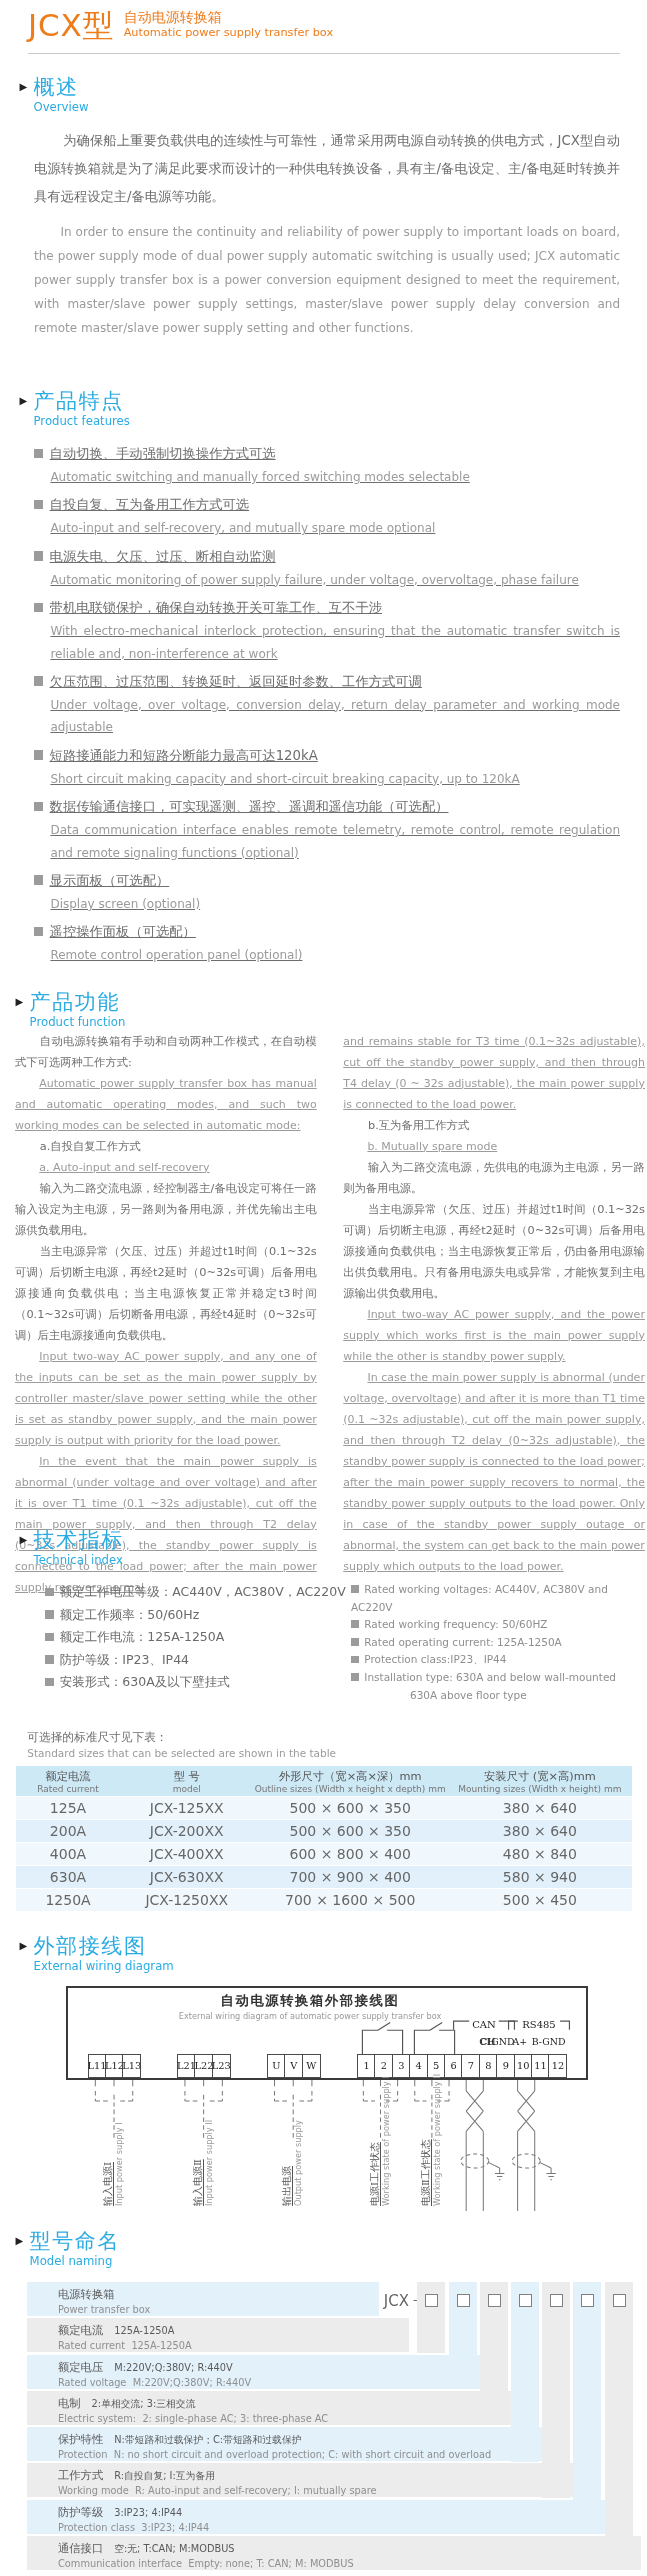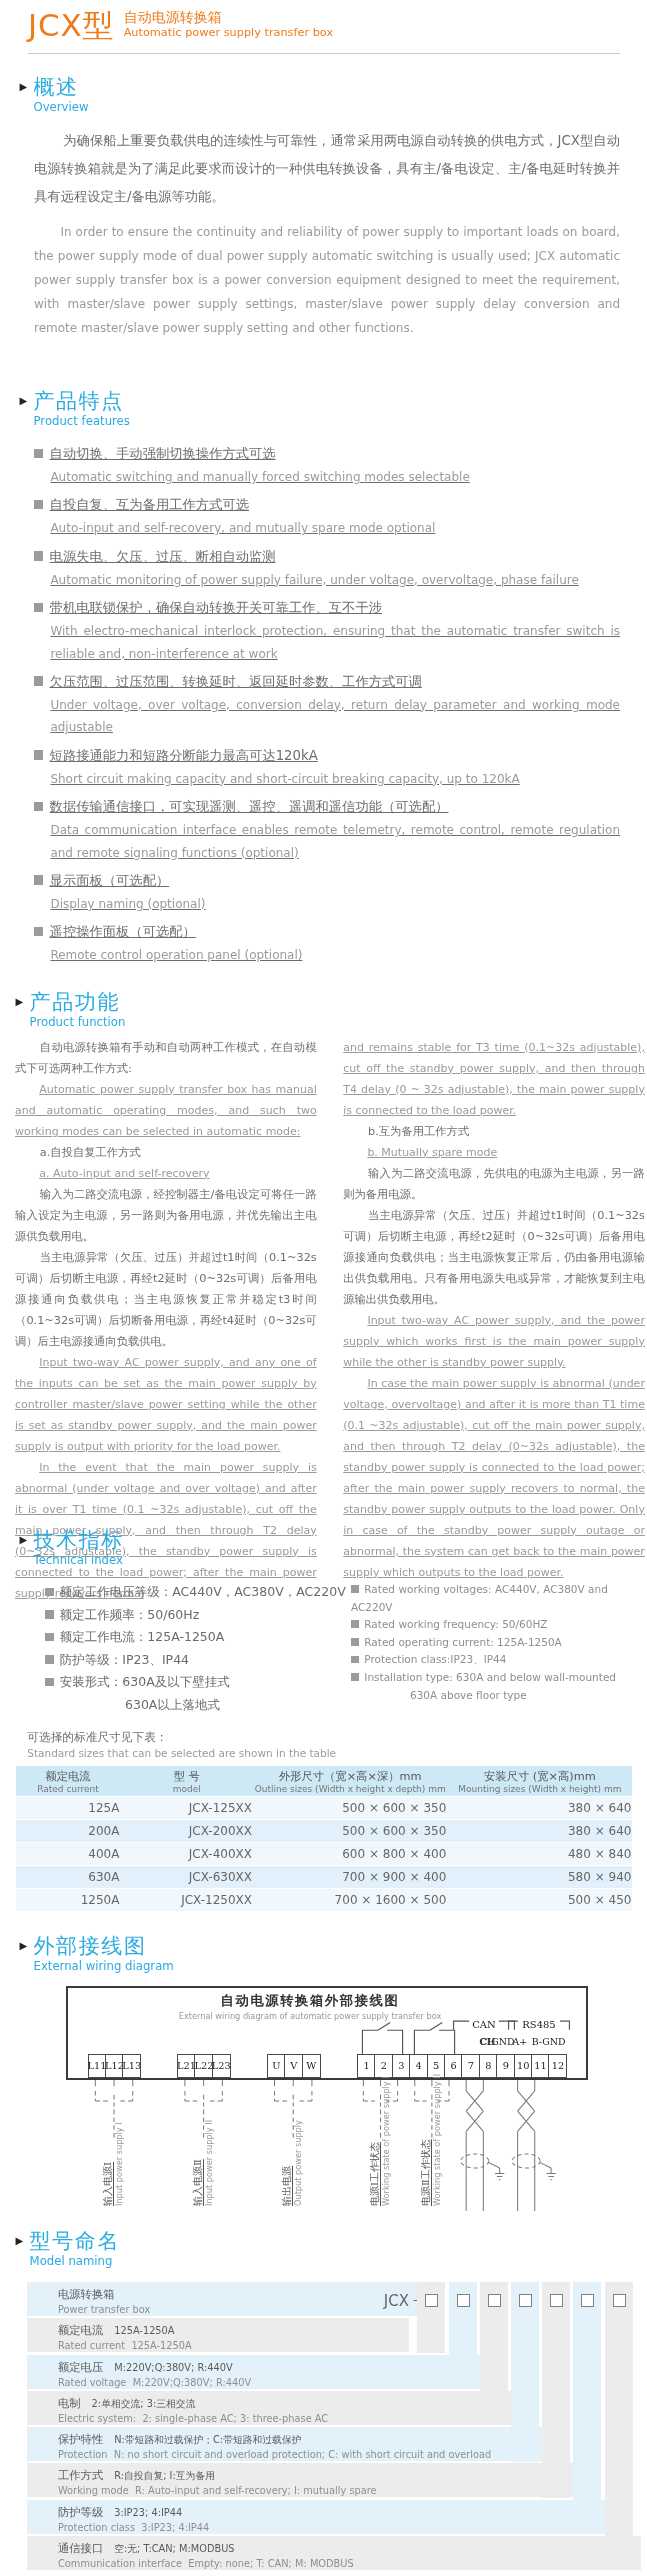--- a/index.html
+++ b/index.html
@@ -27,21 +27,21 @@
   .p-en{font-size:12px;line-height:24px;color:#9b9b9b;text-align:justify;text-indent:2.2em;margin:9.4px 0 0 0;}
 
   
   .feat{padding:0 28px 0 34px;margin-top:12.5px;text-decoration:underline;}
   .f-item{margin-bottom:4.7px;}
   .f-cn{font-size:13.3px;line-height:24px;color:#6e6e6e;}
   .f-cn .bullet{display:inline-block;width:9.4px;height:9.4px;background:#9b9b9b;margin-right:6.2px;}
   .f-en{font-size:12px;line-height:22.6px;color:#9b9b9b;padding-left:16.4px;text-align:justify;}
 
   
-  .func-cols{display:flex;gap:26.5px;padding:0 3.1px 0 15px;margin-top:6px;}
+  .func-cols{display:flex;gap:26.5px;padding:0 3.1px 0 15px;margin-top:0;}
   .func-col{flex:1;}
   .fp-cn{font-size:11.3px;line-height:21px;color:#6e6e6e;text-align:justify;text-indent:2.2em;margin:0;}
   .fp-en{font-size:11px;line-height:21px;color:#9b9b9b;text-align:justify;text-indent:2.2em;margin:0;text-decoration:underline;}
   .fp-sub{text-indent:2.2em;text-align:left;}
 
   
   .tech-cols{display:flex;margin-top:12.5px;padding-left:45px;}
   .tech-left{flex:0 0 306px;}
   .tech-right{flex:1;}
   .t-item{font-size:12.5px;line-height:22.6px;color:#6b6b6b;}
@@ -52,21 +52,21 @@
   .te-cont{padding-left:59px;}
 
   
   .sizes{padding:0 15.6px;}
   .note-cn{font-size:11.7px;color:#6e6e6e;margin:0 0 1.6px 11.7px;}
   .note-en{font-size:10.5px;color:#9b9b9b;margin:0 0 0 11.7px;}
   table.sz{border-collapse:collapse;width:100%;margin-top:7.8px;}
   table.sz th{background:#cde9f6;font-weight:normal;padding:2.3px 1.6px;}
   table.sz th .th-cn{font-size:11.3px;color:#555;}
   table.sz th .th-en{font-size:9px;color:#777;}
-  table.sz td{font-size:12px;color:#666;text-align:right;height:20px;border-top:1.6px solid #fff;}
+  table.sz td{font-size:14px;color:#666;text-align:center;height:20px;border-top:1.6px solid #fff;}
   table.sz tr.odd td{background:#f0f8fd;}
   table.sz tr.even td{background:#e1f0fa;}
 
   
   .diagram{position:relative;margin-left:66px;margin-top:11px;width:523px;font-family:"DejaVu Serif","Liberation Serif",serif;}
   .dbox{position:relative;width:518px;height:90px;border:2.3px solid #3a3a3a;background:#fff;}
   .d-title{position:absolute;top:4.7px;left:0;width:484px;text-align:center;font-size:13.3px;color:#333;font-weight:bold;letter-spacing:1.6px;}
   .d-sub{position:absolute;top:23.4px;left:0;width:484px;text-align:center;font-size:8.2px;color:#999;font-family:"DejaVu Sans",sans-serif;}
   .island,.strip{position:absolute;bottom:0;display:flex;}
   .cell{width:19px;height:23.4px;border:1.6px solid #4a4a4a;box-sizing:border-box;display:flex;align-items:center;justify-content:center;font-size:9.8px;color:#222;background:#fff;}
@@ -155,21 +155,21 @@
     <div class="f-item">
       <div class="f-cn"><span class="bullet"></span><span>短路接通能力和短路分断能力最高可达120kA</span></div>
       <div class="f-en">Short circuit making capacity and short-circuit breaking capacity, up to 120kA</div>
     </div>
     <div class="f-item">
       <div class="f-cn"><span class="bullet"></span><span>数据传输通信接口，可实现遥测、遥控、遥调和遥信功能（可选配）</span></div>
       <div class="f-en">Data communication interface enables remote telemetry, remote control, remote regulation and remote signaling functions (optional)</div>
     </div>
     <div class="f-item">
       <div class="f-cn"><span class="bullet"></span><span>显示面板（可选配）</span></div>
-      <div class="f-en">Display naming (optional)</div>
+      <div class="f-en">Display screen (optional)</div>
     </div>
     <div class="f-item">
       <div class="f-cn"><span class="bullet"></span><span>遥控操作面板（可选配）</span></div>
       <div class="f-en">Remote control operation panel (optional)</div>
     </div>
   </div>
 </div>
 
 <div class="sec" style="top:990px">
   <div class="sec-head" style="padding-left:15.6px">
@@ -210,21 +210,20 @@
       <div class="h-en">Technical index</div>
     </div>
   </div>
   <div class="tech-cols">
     <div class="tech-left">
       <div class="t-item"><span class="bullet"></span><span>额定工作电压等级：AC440V，AC380V，AC220V</span></div>
       <div class="t-item"><span class="bullet"></span><span>额定工作频率：50/60Hz</span></div>
       <div class="t-item"><span class="bullet"></span><span>额定工作电流：125A-1250A</span></div>
       <div class="t-item"><span class="bullet"></span><span>防护等级：IP23、IP44</span></div>
       <div class="t-item"><span class="bullet"></span><span>安装形式：630A及以下壁挂式</span></div>
-      <div class="t-item t-cont">630A以上落地式</div>
     </div>
     <div class="tech-right">
       <div class="te-item"><span class="bullet"></span><span>Rated working voltages: AC440V, AC380V and AC220V</span></div>
       <div class="te-item"><span class="bullet"></span><span>Rated working frequency: 50/60HZ</span></div>
       <div class="te-item"><span class="bullet"></span><span>Rated operating current: 125A-1250A</span></div>
       <div class="te-item"><span class="bullet"></span><span>Protection class:IP23、IP44</span></div>
       <div class="te-item"><span class="bullet"></span><span>Installation type: 630A and below wall-mounted</span></div>
       <div class="te-item te-cont">630A above floor type</div>
     </div>
   </div>
@@ -422,21 +421,21 @@
   <div class="sec-head" style="padding-left:15.6px">
     <span class="tri">▶</span>
     <div>
       <div class="h-cn">型号命名</div>
       <div class="h-en">Model naming</div>
     </div>
   </div>
 
   <div class="naming-wrap">
 
-    <div class="nrow row-blue" style="top:0;width:390px">
+    <div class="nrow row-blue" style="top:0;width:352px">
       <div class="nrow-inner">
         <div class="nl"><span class="nlab">电源转换箱</span></div>
         <div class="ne">Power transfer box</div>
       </div>
     </div>
     <div class="nrow row-gray" style="top:36px;width:382px">
       <div class="nrow-inner">
         <div class="nl"><span class="nlab">额定电流</span><span class="nval">125A-1250A</span></div>
         <div class="ne"><span>Rated current</span>&nbsp;&nbsp;<span>125A-1250A</span></div>
       </div>

